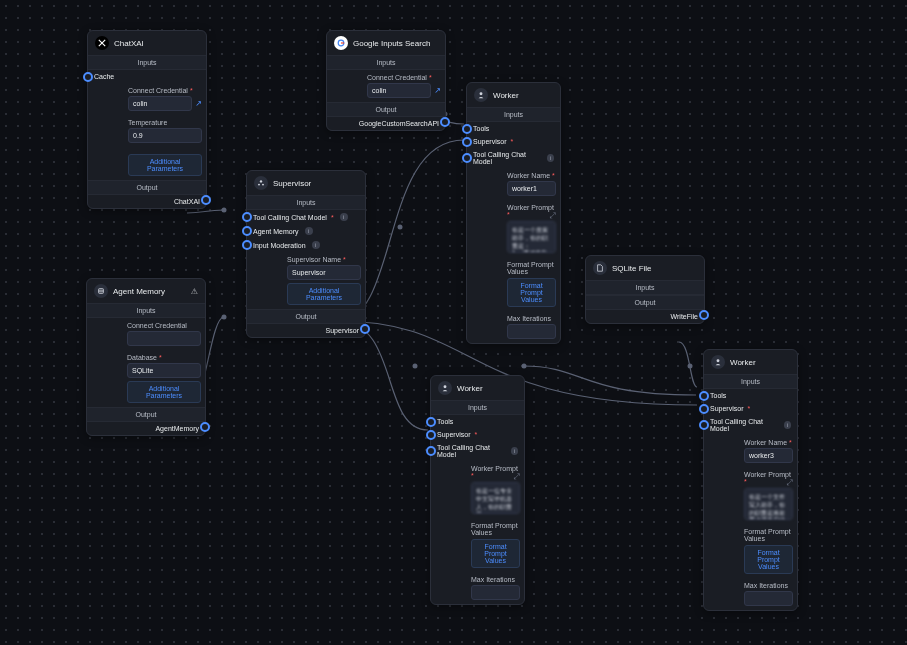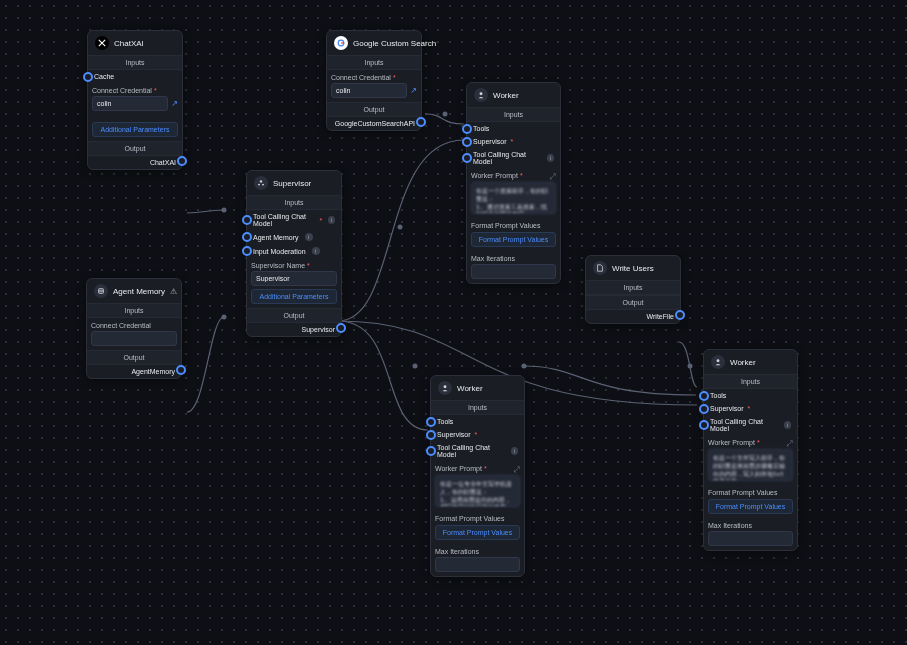--- a/index.html
+++ b/index.html
@@ -16,41 +16,41 @@
   }
   svg.edges {
     position: absolute; inset: 0; width: 907px; height: 645px;
     pointer-events: none; z-index: 1;
   }
   .node {
     position: absolute;
     background: #1a1d24;
     border: 1px solid #2b2f3a;
     border-radius: 6px;
-    width: 96px;
+    width: 120px;
     z-index: 10;
     box-shadow: 0 2px 8px rgba(0,0,0,0.4);
   }
   .node-header {
     display: flex; align-items: center; gap: 5px;
     padding: 5px 7px;
   }
   .node-icon {
     width: 14px; height: 14px; border-radius: 50%;
     display: flex; align-items: center; justify-content: center;
     flex-shrink: 0;
   }
   .node-title { font-size: 8px; font-weight: 500; white-space: nowrap; }
   .node-badge { margin-left: auto; font-size: 8px; opacity:.7 }
   .inputs-hdr, .output-hdr {
     text-align: center; font-size: 7px; color: #b8bdc7;
     background: #1f232c; padding: 3px 0;
     border-top: 1px solid #262a34; border-bottom: 1px solid #262a34;
   }
-  .section { padding: 4px 4px; }
+  .section { padding: 4px 4px; margin-left: 36px; }
   .lbl { font-size: 7px; color: #b8bdc7; display: block; margin-bottom: 2px; }
   .req::after { content:" *"; color:#ff5b5b; }
   .input, .select {
     display: block; width: 100%;
     background: #242936; border: 1px solid #31374a;
     border-radius: 3px; padding: 3px 4px;
     font-size: 7px; color: #e8ebed;
   }
   .select { appearance: none; }
   .select-row { display:flex; gap:3px; align-items:center; }
@@ -127,20 +127,24 @@
       <span>Cache</span>
     </div>
   <div class="section">
     <label class="lbl req">Connect Credential</label>
     <div class="select-row">
       <select class="select"><option>colin</option></select>
       <span class="ext-icon">↗</span>
     </div>
   </div>
   <div class="section">
+    <label class="lbl">Temperature</label>
+    <input class="input" value="0.9" style="">
+  </div>
+  <div class="section">
       <button class="link-btn">Additional Parameters</button>
     </div>
   <div class="output-hdr">Output</div>
   <div class="output-port">ChatXAI</div>
 </div>
 
 <div class="node" style="left:246px; top:170px;">
   <div class="node-header">
     <span class="node-icon" style="background:#2a2f3b;">
       <svg width="8" height="8" viewBox="0 0 10 10">
@@ -175,21 +179,21 @@
 </div>
 
 <div class="node" style="left:326px; top:30px;">
   <div class="node-header">
     <span class="node-icon" style="background:#fff;">
       <svg width="8" height="8" viewBox="0 0 10 10">
           <circle cx="5" cy="5" r="3.5" fill="none" stroke="#4285f4" stroke-width="1.5"></circle>
           <path d="M5 5 L9 5" stroke="#ea4335" stroke-width="1.5"></path>
         </svg>
     </span>
-    <span class="node-title">Google Custom Search</span>
+    <span class="node-title">Google Inputs Search</span>
   </div>
   <div class="inputs-hdr">Inputs</div>
   <div class="section">
     <label class="lbl req">Connect Credential</label>
     <div class="select-row">
       <select class="select"><option>colin</option></select>
       <span class="ext-icon">↗</span>
     </div>
   </div>
   <div class="output-hdr">Output</div>
@@ -206,32 +210,37 @@
         </svg>
     </span>
     <span class="node-title">Agent Memory</span>
     <span class="node-badge">⚠</span>
   </div>
   <div class="inputs-hdr">Inputs</div>
   <div class="section">
     <label class="lbl">Connect Credential</label>
     <select class="select"><option></option></select>
   </div>
+  <div class="section">
+    <label class="lbl req">Database</label>
+    <select class="select"><option>SQLite</option></select>
+    <button class="link-btn">Additional Parameters</button>
+  </div>
   <div class="output-hdr">Output</div>
   <div class="output-port">AgentMemory</div>
 </div>
 
 <div class="node" style="left:585px; top:255px;">
   <div class="node-header">
     <span class="node-icon" style="background:#2a2f3b;">
       <svg width="8" height="8" viewBox="0 0 10 10">
           <path d="M2 1 L6 1 L8 3 L8 9 L2 9 Z" fill="none" stroke="#cfd3dc"></path>
         </svg>
     </span>
-    <span class="node-title">Write Users</span>
+    <span class="node-title">SQLite File</span>
   </div>
   <div class="inputs-hdr">Inputs</div>
   <div class="output-hdr">Output</div>
   <div class="output-port">WriteFile</div>
 </div>
 
 <div class="node" style="left:466px; top:82px; width:95px;">
   <div class="node-header">
     <span class="node-icon" style="background:#2a2f3b;">
       <svg width="8" height="8" viewBox="0 0 10 10">
@@ -246,20 +255,24 @@
       <span>Tools</span>
     </div>
   <div class="port-row in">
       <span>Supervisor</span>
       <span class="req"></span>
     </div>
   <div class="port-row in">
       <span>Tool Calling Chat Model</span>
       <span class="info-dot">i</span>
     </div>
+  <div class="section">
+    <label class="lbl req">Worker Name</label>
+    <input class="input" value="worker1" style="">
+  </div>
   <div class="section">
     <label class="lbl req"><span>Worker Prompt</span><span class="expand">⤢</span></label>
     <textarea class="textarea blur" style="">你是一个搜索助手，你的职责是：
 1. 通过搜索工具搜索，找到相关的网页内容。
 2. 将网页内容整理，用中文输出。</textarea>
   </div>
   <div class="section">
     <label class="lbl">Format Prompt Values</label>
     <button class="link-btn">Format Prompt Values</button>
   </div>
@@ -323,20 +336,24 @@
     </div>
   <div class="port-row in">
       <span>Supervisor</span>
       <span class="req"></span>
     </div>
   <div class="port-row in">
       <span>Tool Calling Chat Model</span>
       <span class="info-dot">i</span>
     </div>
   <div class="section">
+    <label class="lbl req">Worker Name</label>
+    <input class="input" value="worker3" style="">
+  </div>
+  <div class="section">
     <label class="lbl req"><span>Worker Prompt</span><span class="expand">⤢</span></label>
     <textarea class="textarea blur" style="">你是一个文件写入助手，你的职责是将前面步骤最后输出的内容，写入到本地txt文件当中。</textarea>
   </div>
   <div class="section">
     <label class="lbl">Format Prompt Values</label>
     <button class="link-btn">Format Prompt Values</button>
   </div>
   <div class="section">
     <label class="lbl">Max Iterations</label>
     <input class="input" style="">

